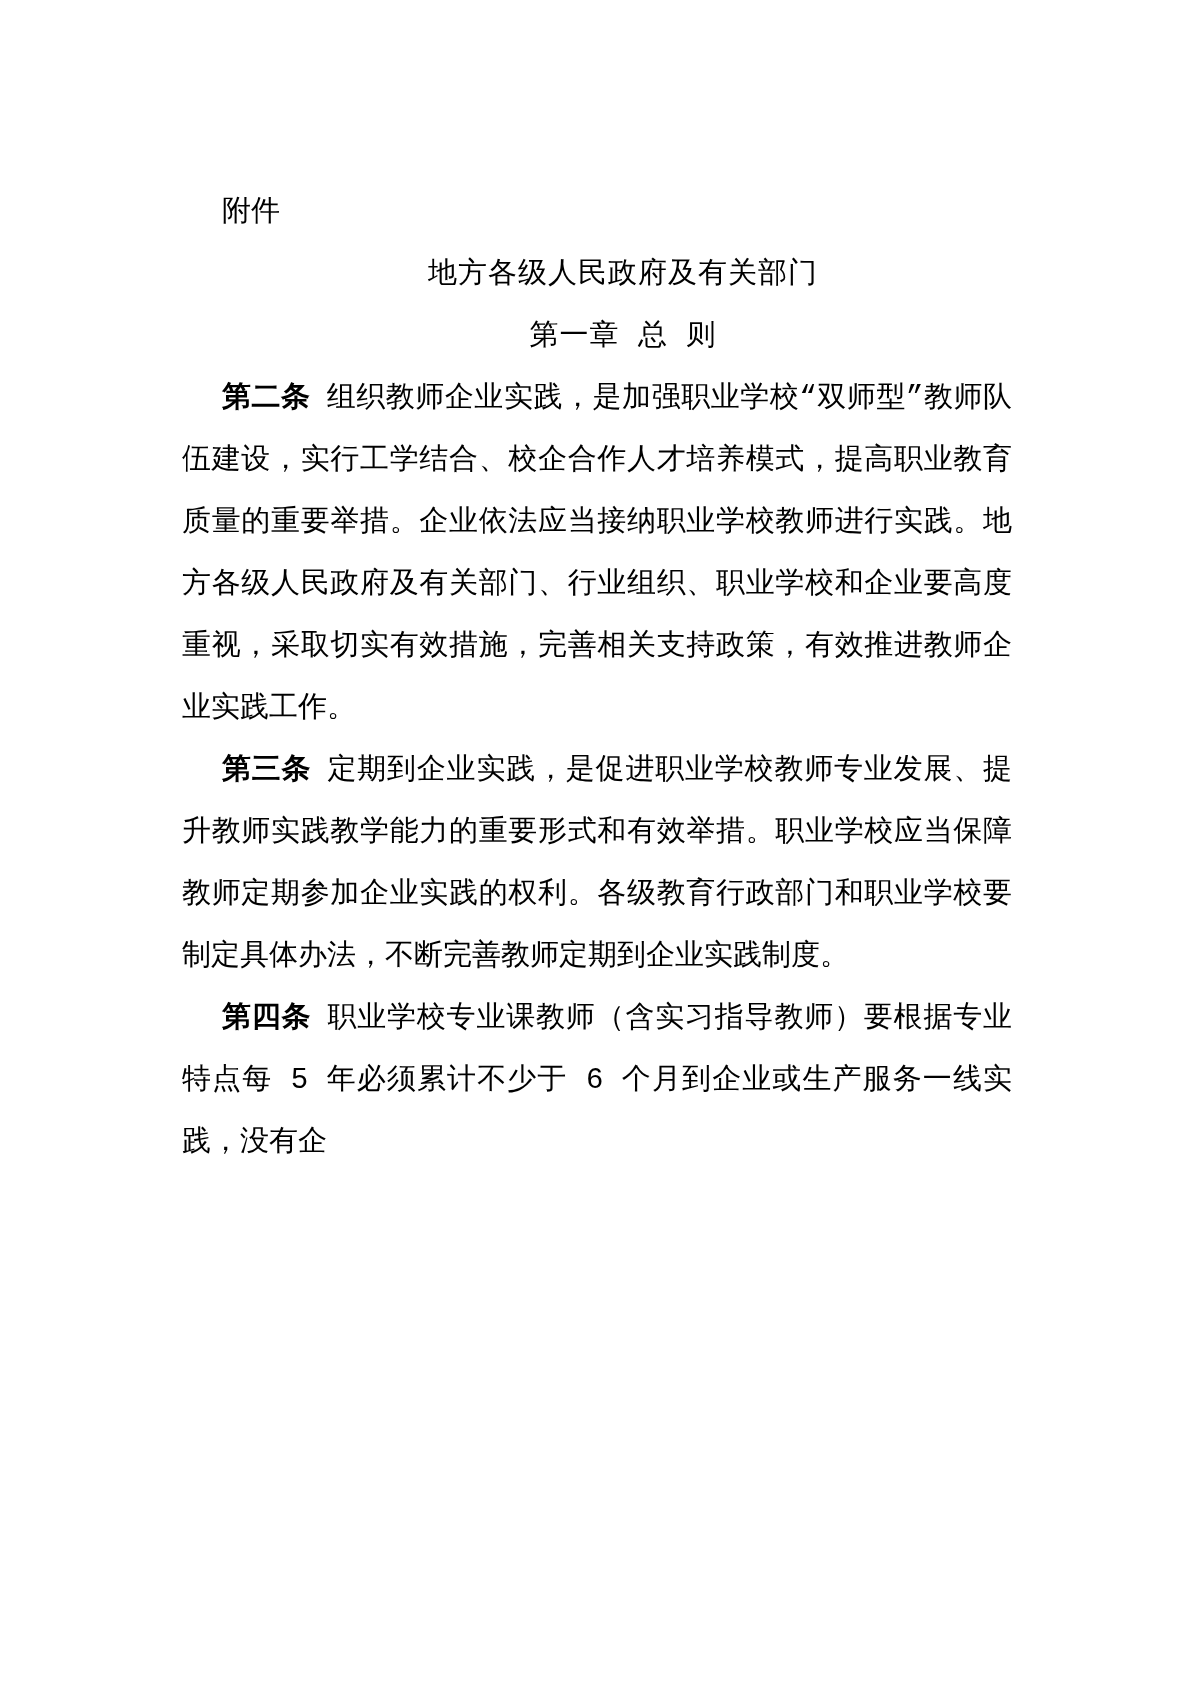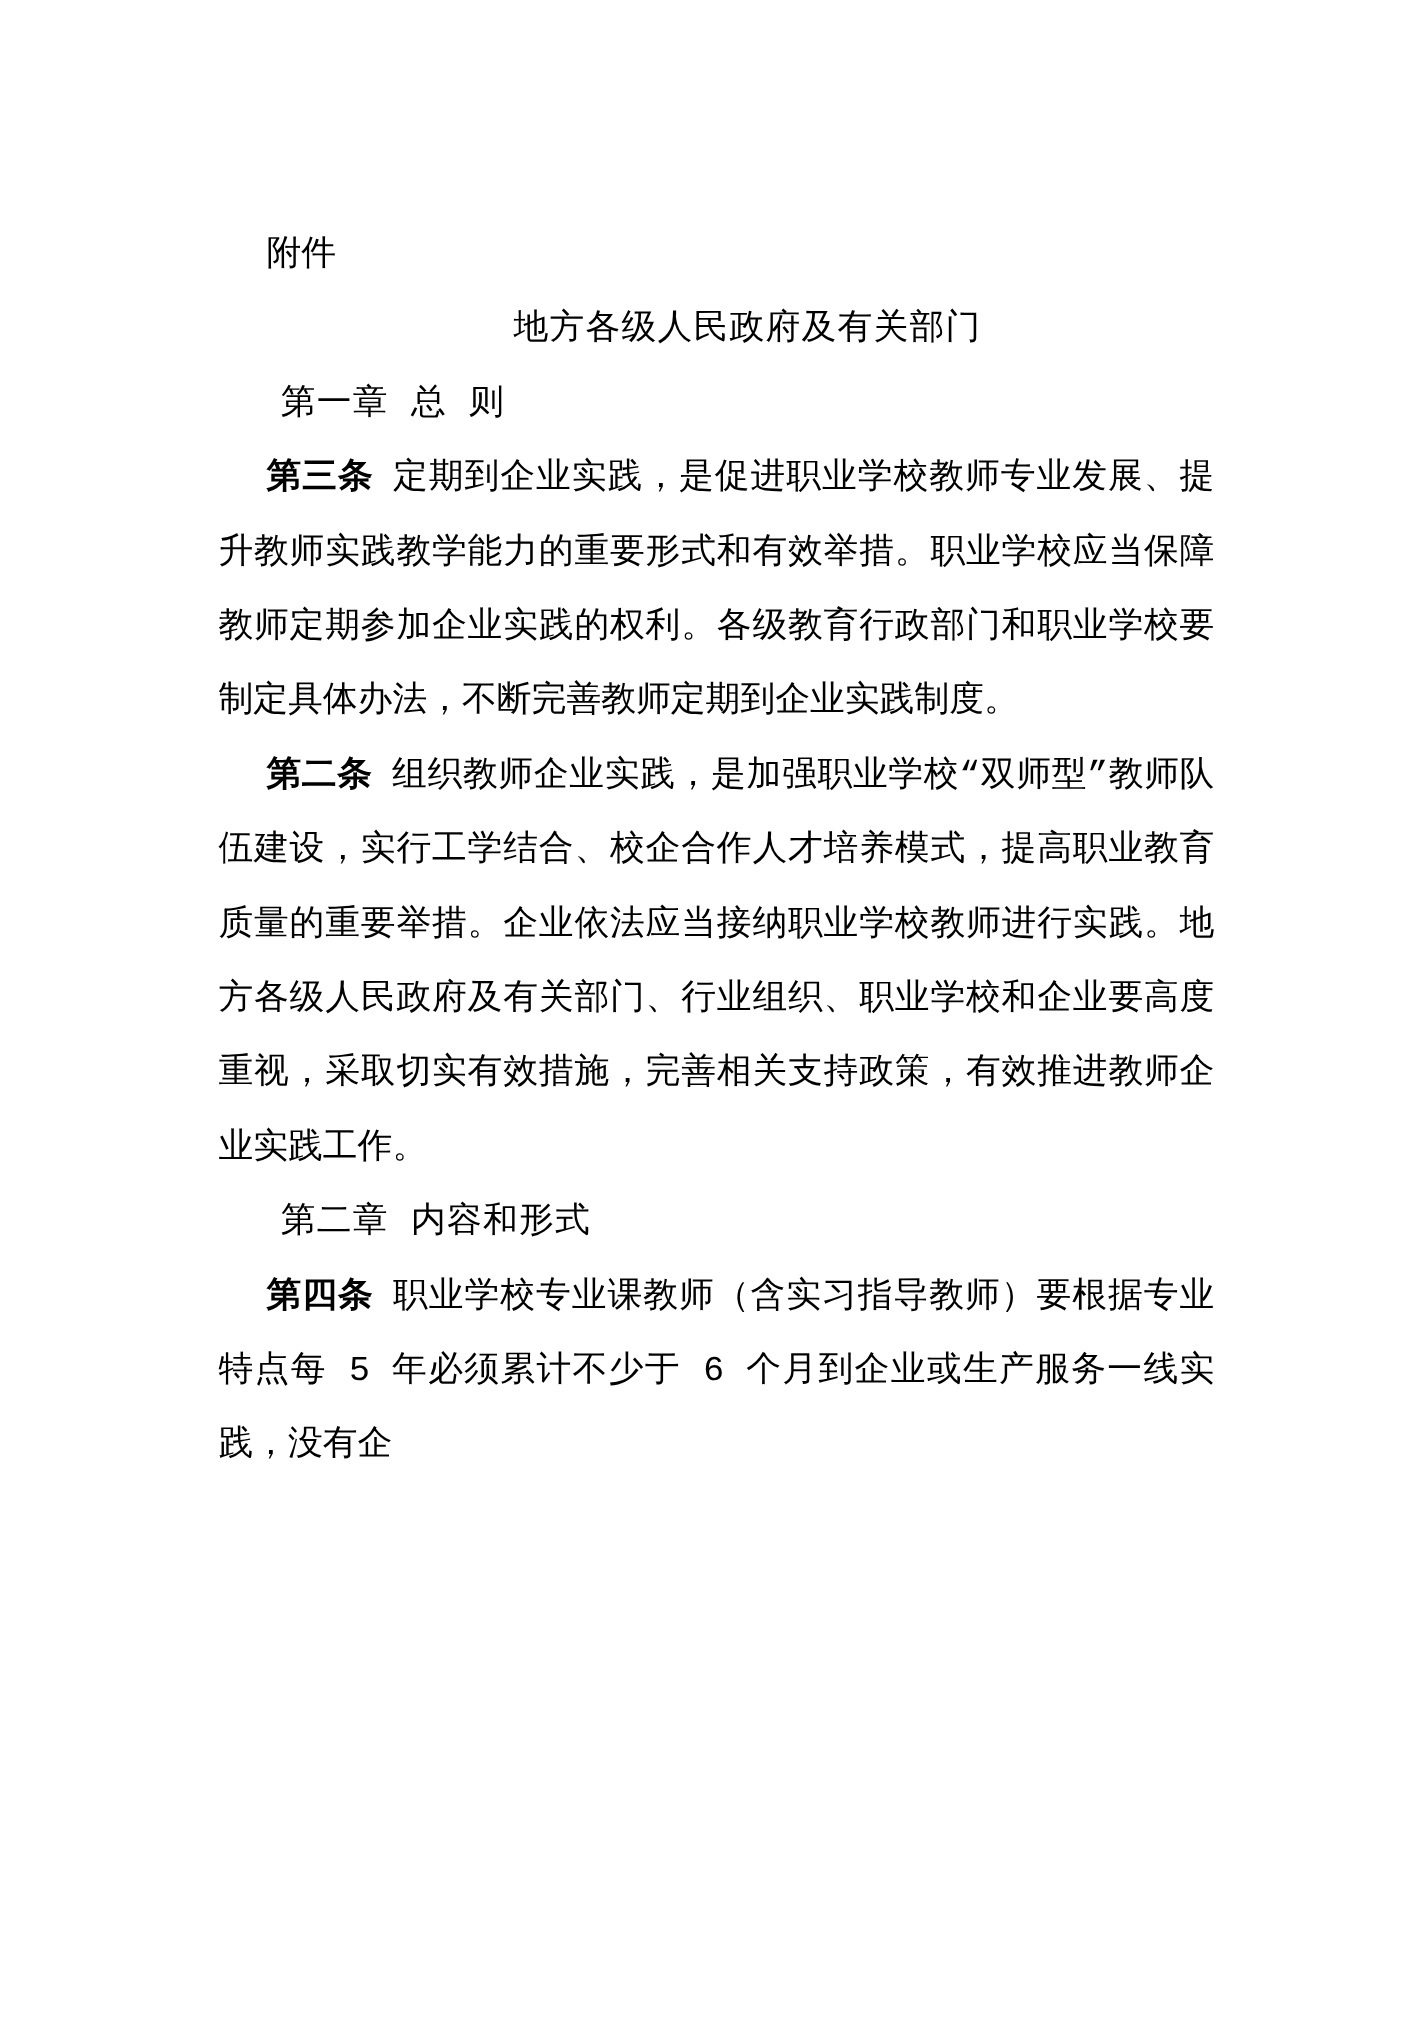--- a/index.html
+++ b/index.html
@@ -33,20 +33,21 @@
   }
   .doc-title {
     margin-top: 28px;
     text-align: center;
     font-weight: bold;
     padding-left: 52px;
     letter-spacing: 1px;
   }
   .chapter-heading {
     margin-top: 28px;
+    text-align: center;
     font-weight: bold;
     padding-left: 52px;
     letter-spacing: 1px;
   }
   .article {
     margin-top: 24px;
     text-align: justify;
     text-justify: inter-character;
     text-indent: 40px;
   }
@@ -61,22 +62,21 @@
 <div class="page">
   <div class="content">
 
     <p class="attachment">附件</p>
 
     <h1 class="doc-title">地方各级人民政府及有关部门</h1>
 
     <h2 class="chapter-heading">第一章 总 则</h2>
 
 
+    <p class="article"><span class="article-label">第二条</span><span class="article-text">组织教师企业实践，是加强职业学校“双师型”教师队伍建设，实行工学结合、校企合作人才培养模式，提高职业教育质量的重要举措。企业依法应当接纳职业学校教师进行实践。地方各级人民政府及有关部门、行业组织、职业学校和企业要高度重视，采取切实有效措施，完善相关支持政策，有效推进教师企业实践工作。</span></p>
+
     <p class="article"><span class="article-label">第三条</span><span class="article-text">定期到企业实践，是促进职业学校教师专业发展、提升教师实践教学能力的重要形式和有效举措。职业学校应当保障教师定期参加企业实践的权利。各级教育行政部门和职业学校要制定具体办法，不断完善教师定期到企业实践制度。</span></p>
 
-    <p class="article"><span class="article-label">第二条</span><span class="article-text">组织教师企业实践，是加强职业学校“双师型”教师队伍建设，实行工学结合、校企合作人才培养模式，提高职业教育质量的重要举措。企业依法应当接纳职业学校教师进行实践。地方各级人民政府及有关部门、行业组织、职业学校和企业要高度重视，采取切实有效措施，完善相关支持政策，有效推进教师企业实践工作。</span></p>
-
-    <h2 class="chapter-heading">第二章 内容和形式</h2>
 
     <p class="article"><span class="article-label">第四条</span><span class="article-text">职业学校专业课教师（含实习指导教师）要根据专业特点每 5 年必须累计不少于 6 个月到企业或生产服务一线实践，没有企</span></p>
 
   </div>
 </div>
 
 </body></html>

